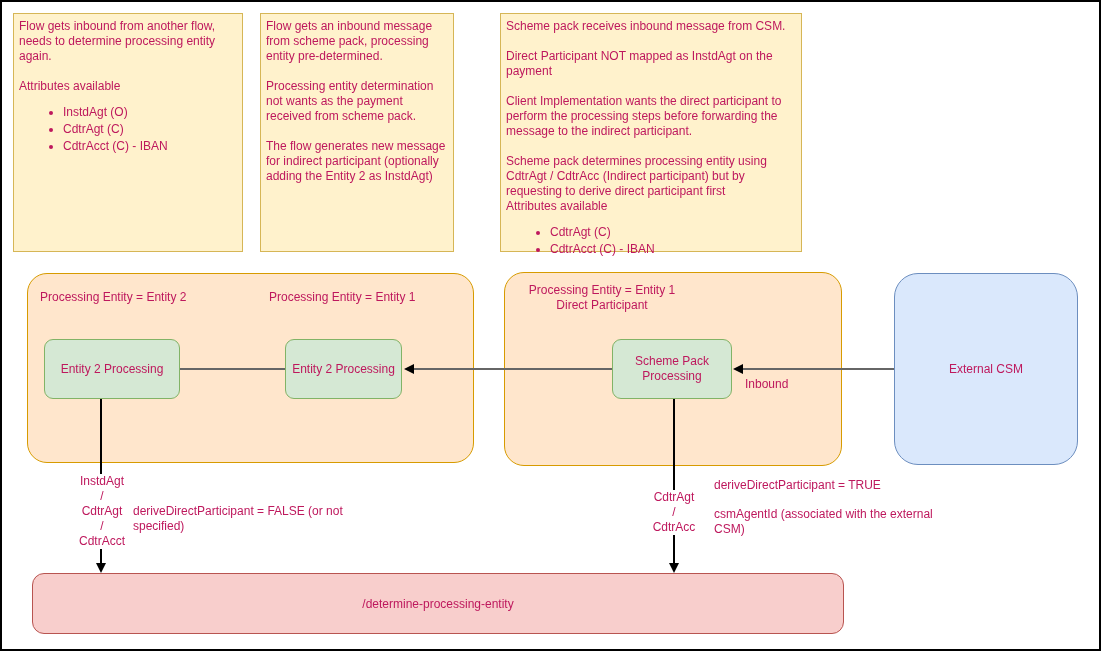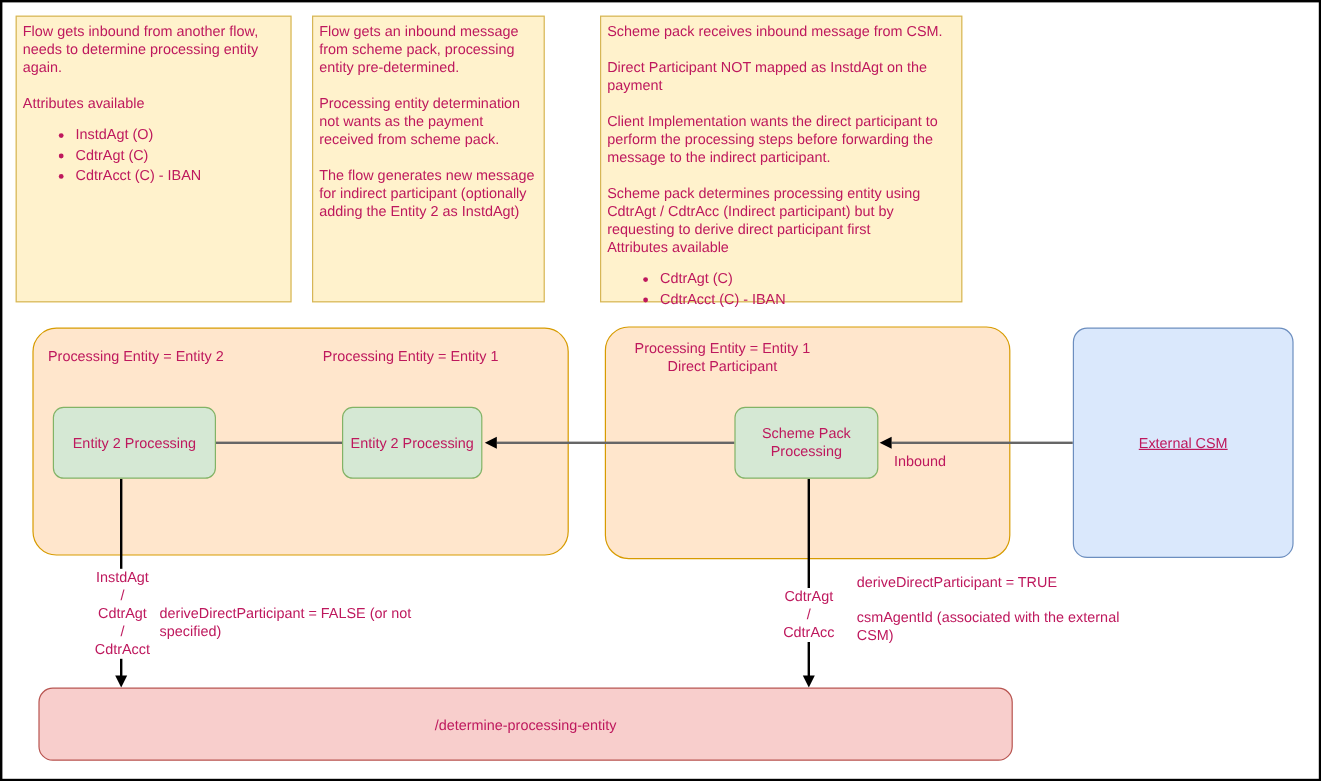--- a/index.html
+++ b/index.html
@@ -29,22 +29,22 @@
   #zone-right-label{left:505px;top:281px;width:190px;text-align:center;white-space:normal;}
   
   .process{position:absolute;background:#d5e8d4;border:1.5px solid #82b366;
            border-radius:9px;display:flex;align-items:center;justify-content:center;
            text-align:center;line-height:15px;box-sizing:border-box;z-index:4;}
   #entity2-box{left:42px;top:337px;width:136px;height:60px;}
   #entity1-box{left:283px;top:337px;width:117px;height:60px;}
   #schemepack-box{left:610px;top:337px;width:120px;height:60px;}
   
   #csm-box{position:absolute;left:892px;top:271px;width:184px;height:192px;
-           background:#dae8fc;border:1.5px solid #6c8ebf;border-radius:12px;
-           display:flex;align-items:center;justify-content:center;box-sizing:border-box;z-index:4;text-decoration:underline;}
+           background:#dae8fc;border:1.5px solid #6c8ebf;border-radius:24px;
+           display:flex;align-items:center;justify-content:center;box-sizing:border-box;z-index:4;}
   
   #endpoint-box{position:absolute;left:30px;top:571px;width:812px;height:61px;
            background:#f8cecc;border:1.5px solid #b85450;border-radius:12px;
            display:flex;align-items:center;justify-content:center;box-sizing:border-box;z-index:4;}
   
   .hline{position:absolute;height:2px;background:#666;top:366px;z-index:3;}
   #h1{left:170px;width:113px;}
   #h2{left:412px;width:198px;}
   #h3{left:741px;width:151px;}
   .harrow{position:absolute;width:0;height:0;top:362px;z-index:3;

